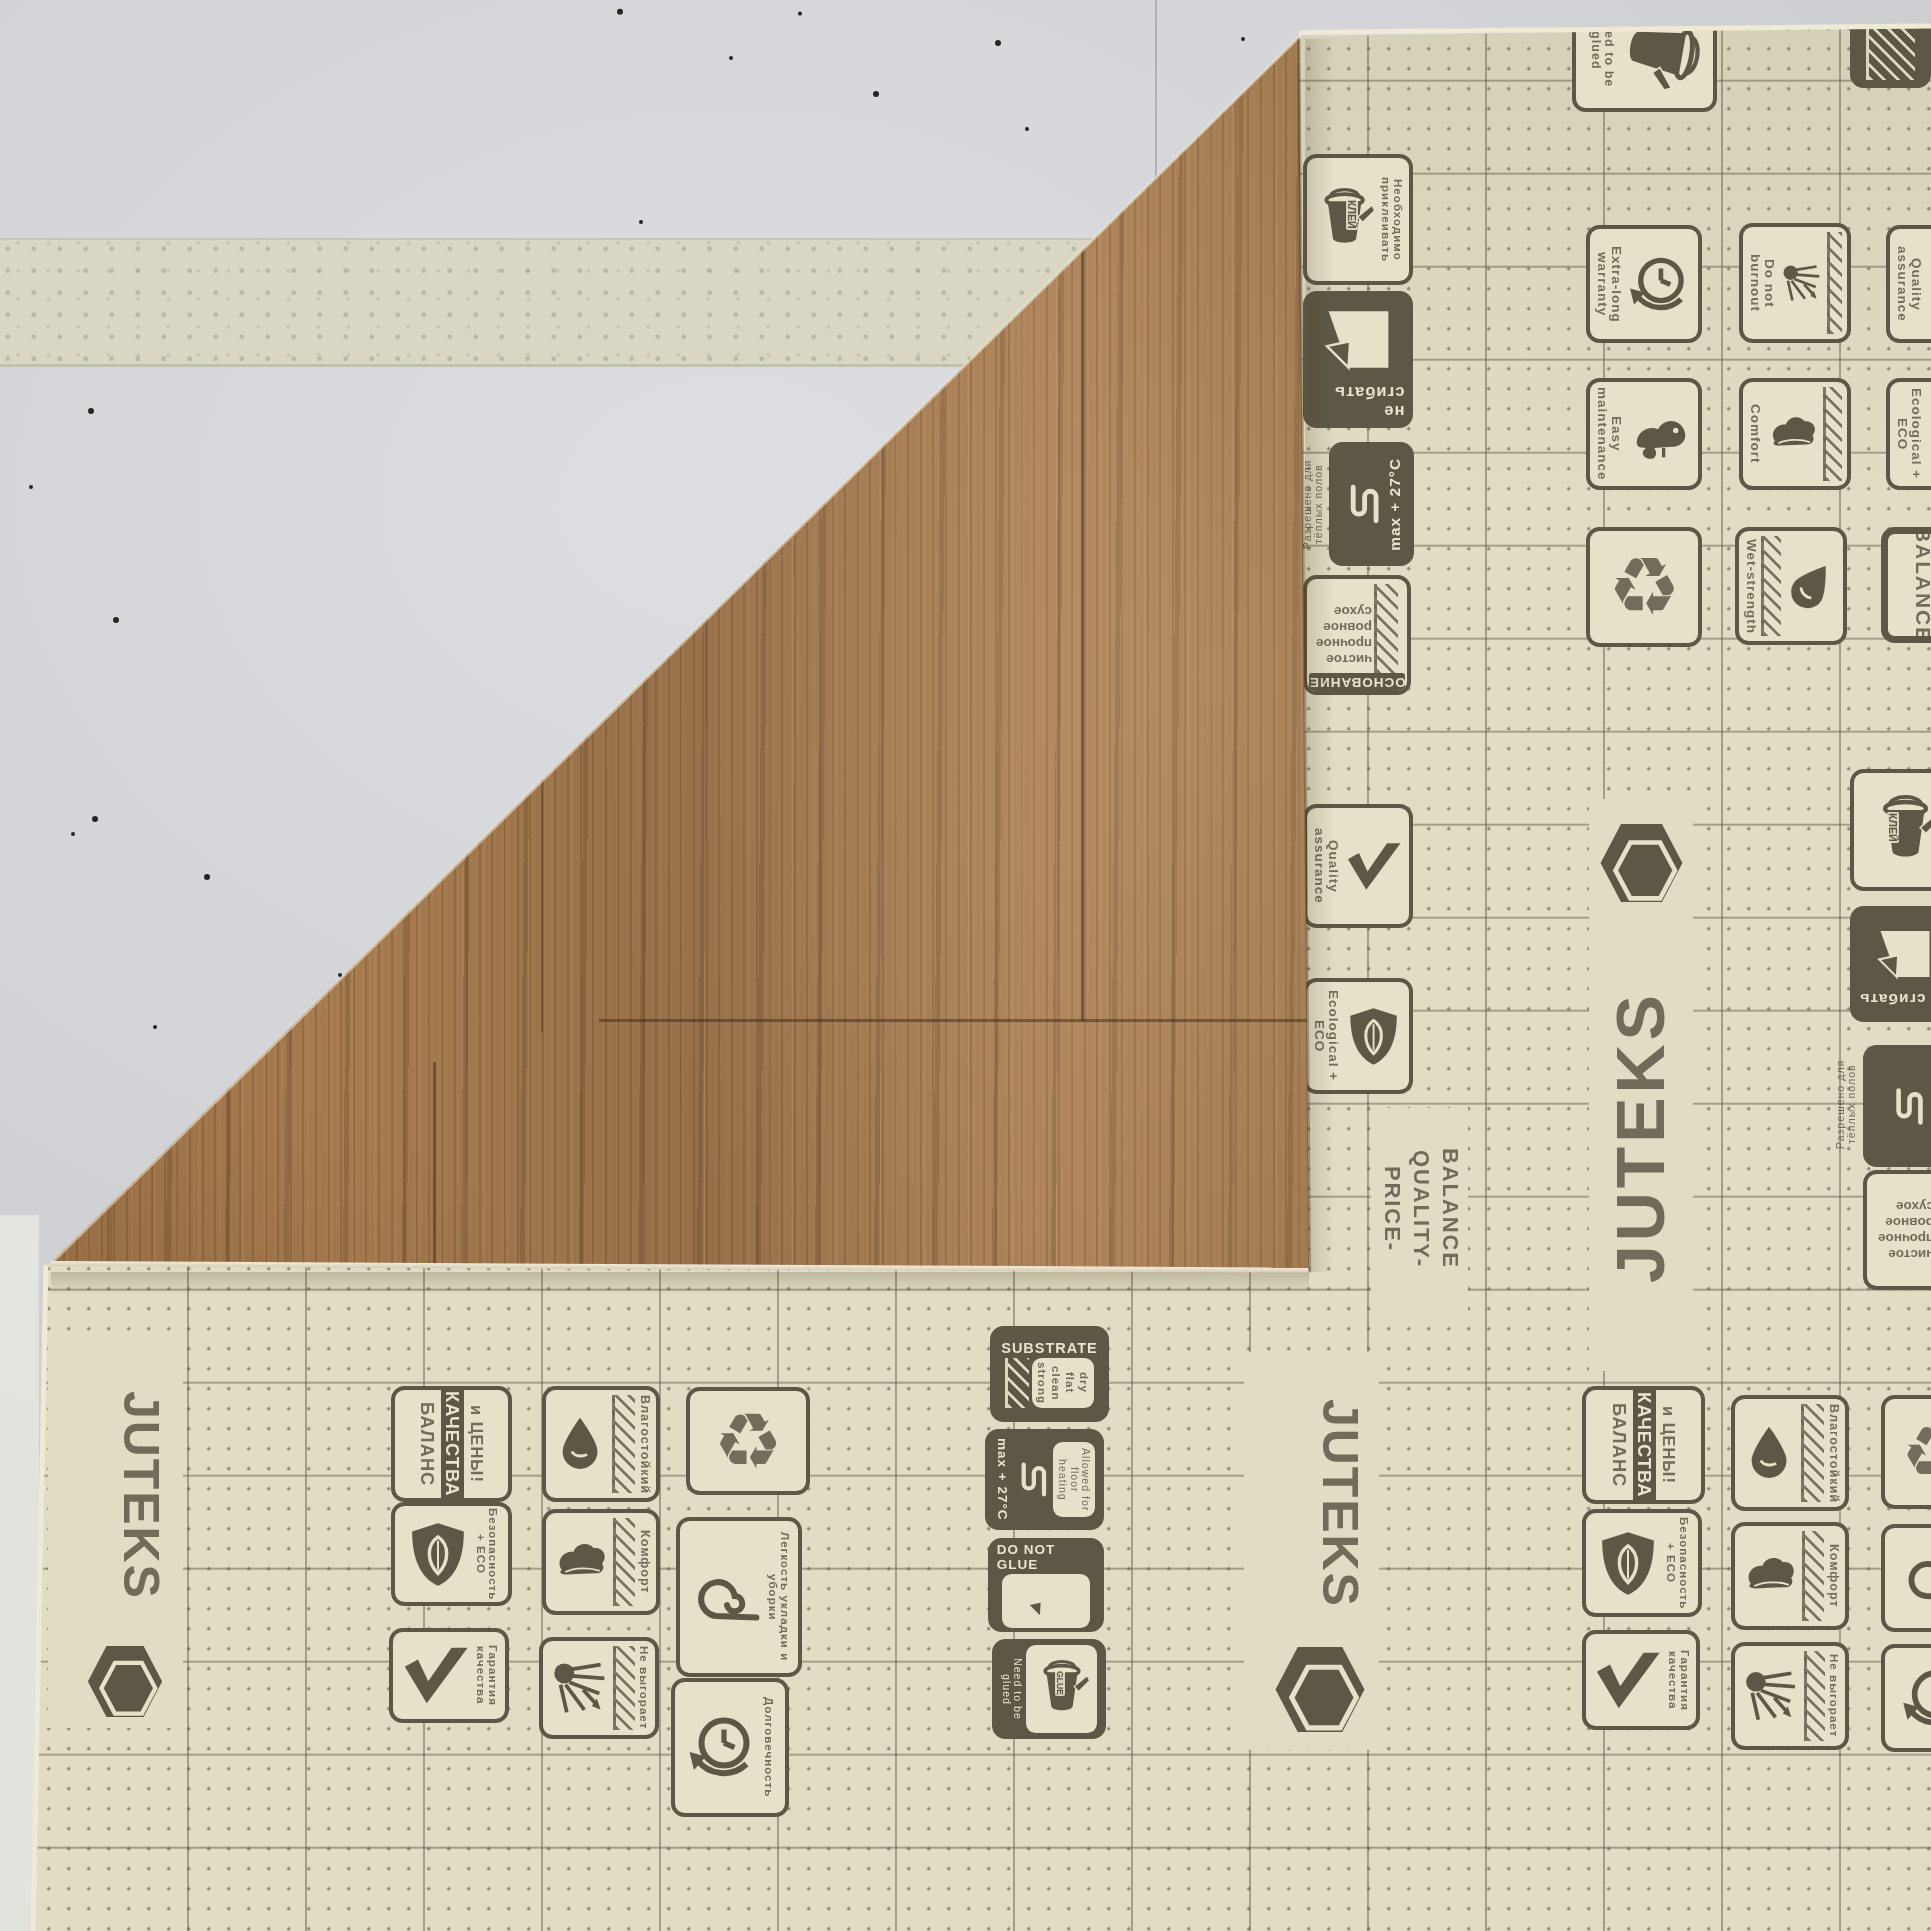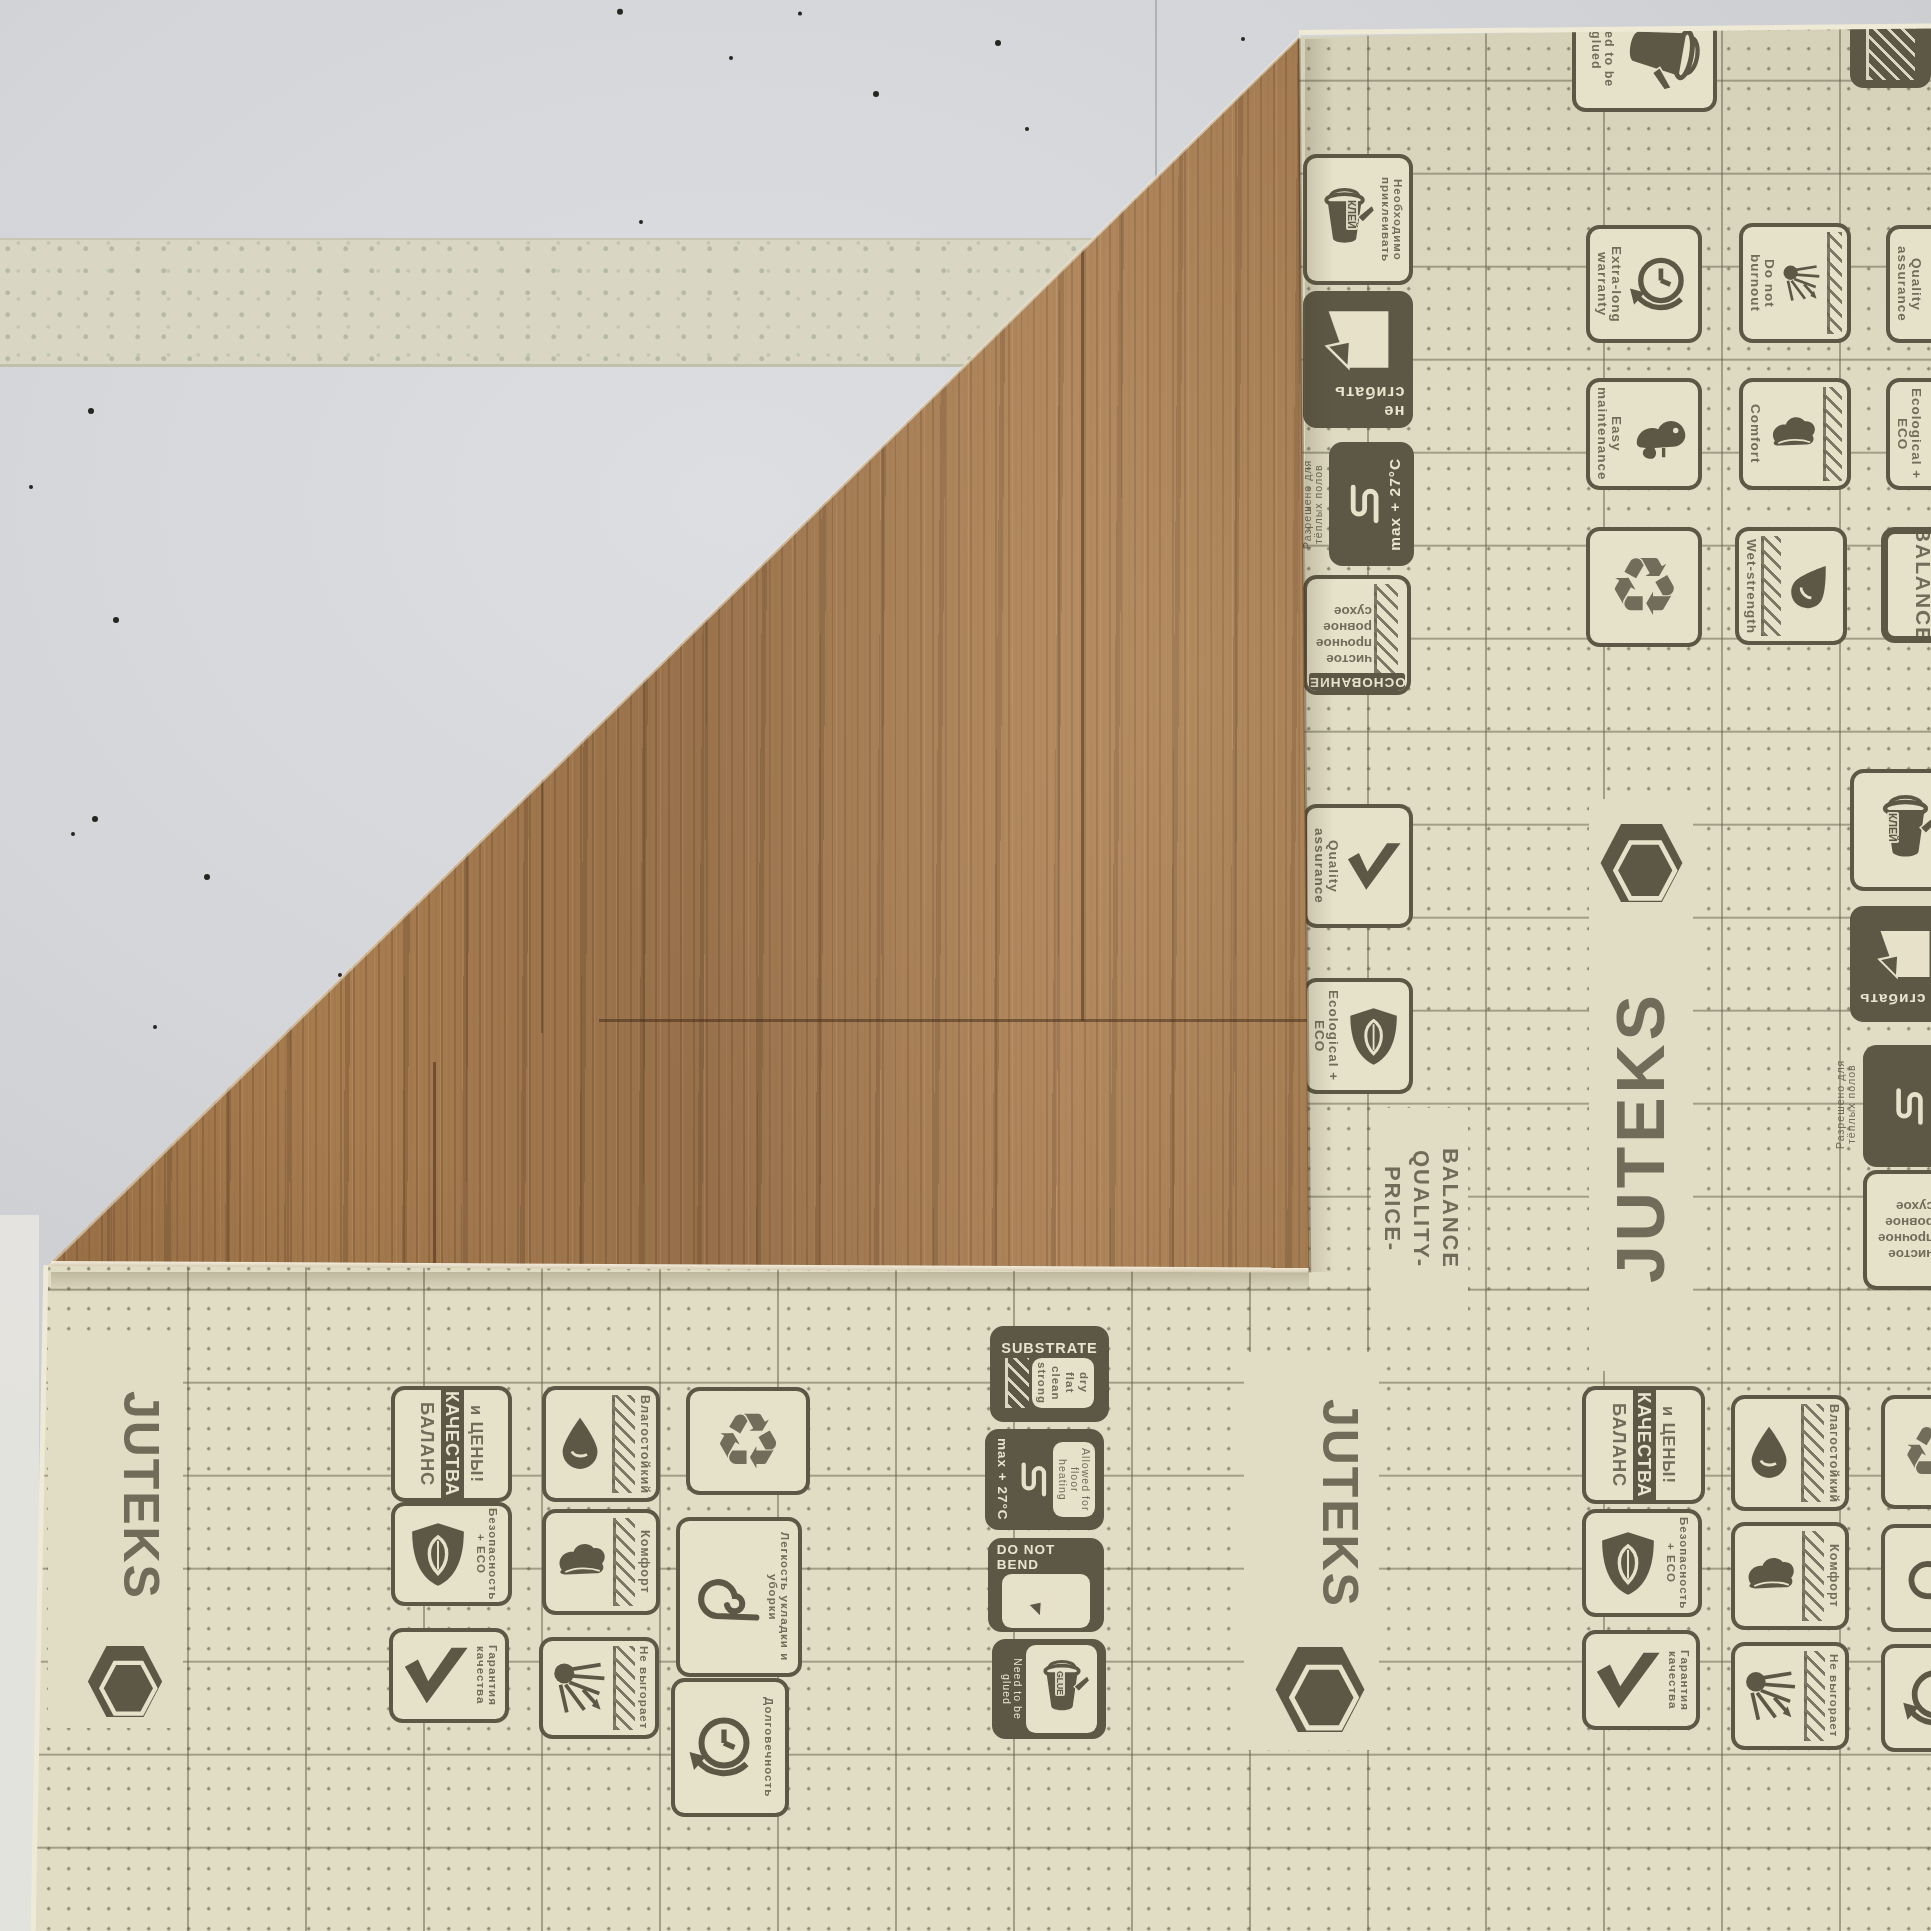--- a/index.html
+++ b/index.html
@@ -445,21 +445,21 @@
       <span class="ic" style="width:39px;height:81px">
           <svg viewBox="0 0 100 100">
             <use href="#i-loop"></use>
           </svg>
         </span>
       <span class="panel" style="height:80%">
         <span class="vl" style="font-size:10.6px;font-weight:400">Allowed for floor heating</span>
       </span>
     </div>
     <div class="tile dk" style="left:988px;top:1538px;width:116px;height:94px;flex-direction:column;gap:1.9px">
-      <span class="hz" style="font-size:13.5px">DO NOT BEND</span>
+      <span class="hz" style="font-size:13.5px">DO NOT GLUE</span>
       <span class="panel" style="width:81px;height:50px">
         <span class="ic" style="width:50px;height:46px">
             <svg viewBox="0 0 100 100">
               <use href="#i-fold"></use>
             </svg>
           </span>
       </span>
     </div>
     <div class="tile dk" style="left:992px;top:1639px;width:114px;height:100px">
       <span class="vl w" style="font-size:10.6px;font-weight:400">Need to be glued</span>

